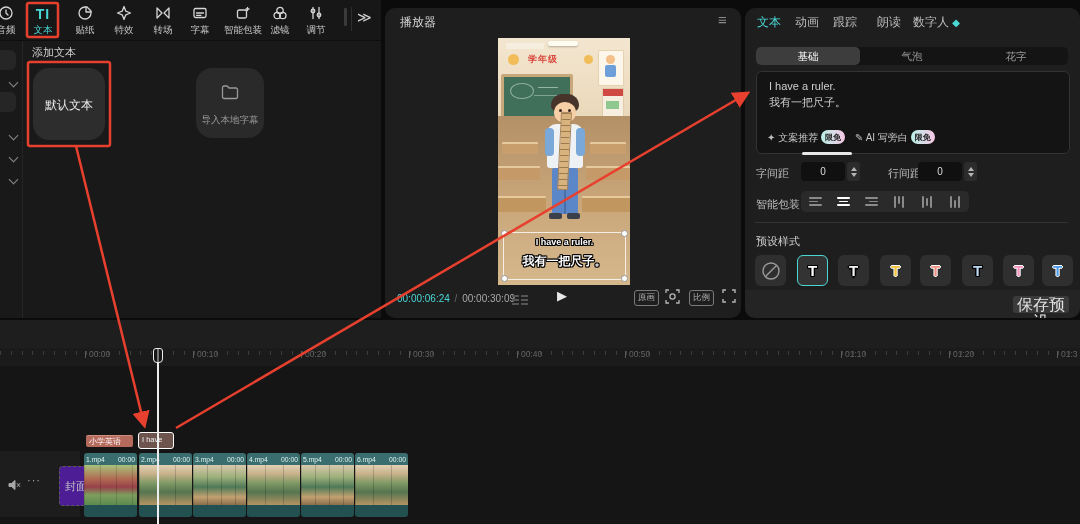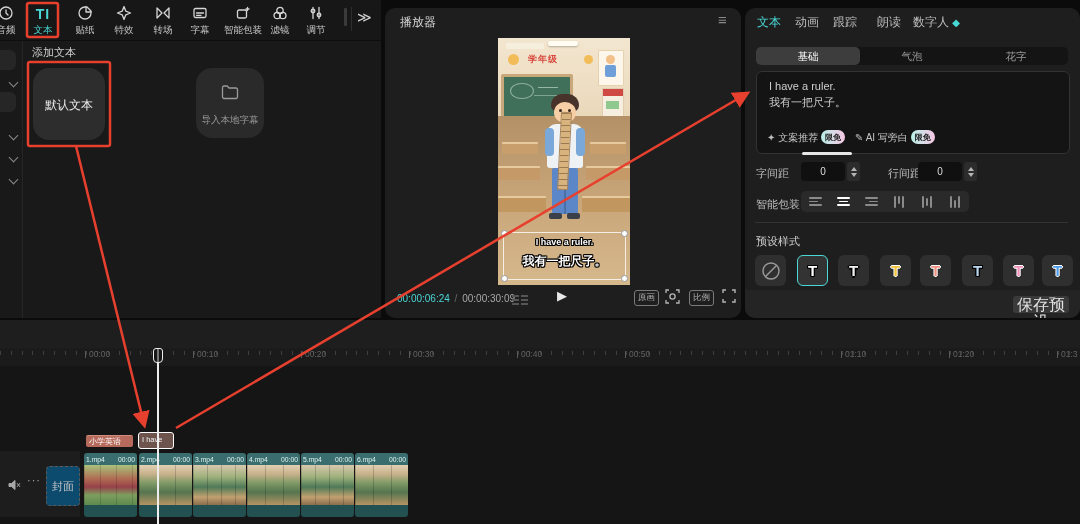--- a/index.html
+++ b/index.html
@@ -425,21 +425,21 @@
     <div class="abs ptr" style="left:86px;top:69px;width:47px;height:12px;background:#b56a5b;border-radius:2px;border-top:1px solid #d08f7e;font-size:8px;line-height:11px;color:#fff;padding-left:3px;box-sizing:border-box;white-space:nowrap;overflow:hidden;">小学英语</div>
     <div class="abs ptr" style="left:138px;top:66px;width:36px;height:17px;background:#6d554e;border:1.5px solid #fff;border-radius:3px;font-size:7.5px;line-height:14px;color:#f0f0f0;padding-left:3px;box-sizing:border-box;white-space:nowrap;overflow:hidden;">I have</div>
 
     <div class="abs ptr" style="left:8px;top:111px;">
       <svg width="13" height="12" viewBox="0 0 13 12" style="stroke:#a8a8a8;fill:#a8a8a8;stroke-width:1;">
           <path d="M1 4.5h2.5L7 1.5v9L3.5 7.5H1z"></path>
           <path d="M9 4.2l3 3.6M12 4.2 9 7.8" fill="none"></path>
         </svg>
     </div>
     <div class="abs ptr" style="left:27px;top:108px;color:#a8a8a8;font-size:11px;letter-spacing:1px;">···</div>
-    <div class="abs ptr" style="left:46px;top:100px;width:32px;height:38px;background:#0c4a6e;border:1px dashed #5a5a5a;border-radius:4px;text-align:center;line-height:38px;font-size:11px;color:#c8c8c8;">封面</div>
+    <div class="abs ptr" style="left:59px;top:100px;width:32px;height:38px;background:#4c1d95;border:1px dashed #5a5a5a;border-radius:4px;text-align:center;line-height:38px;font-size:11px;color:#c8c8c8;">封面</div>
   </div>
 
   <div class="vclip" style="left:84px;">
     <div class="vc-head">
         <span>1.mp4</span>
         <span>00:00</span>
       </div>
     <div class="vc-body bld"></div>
       <div class="vc-foot"></div>
   </div>

